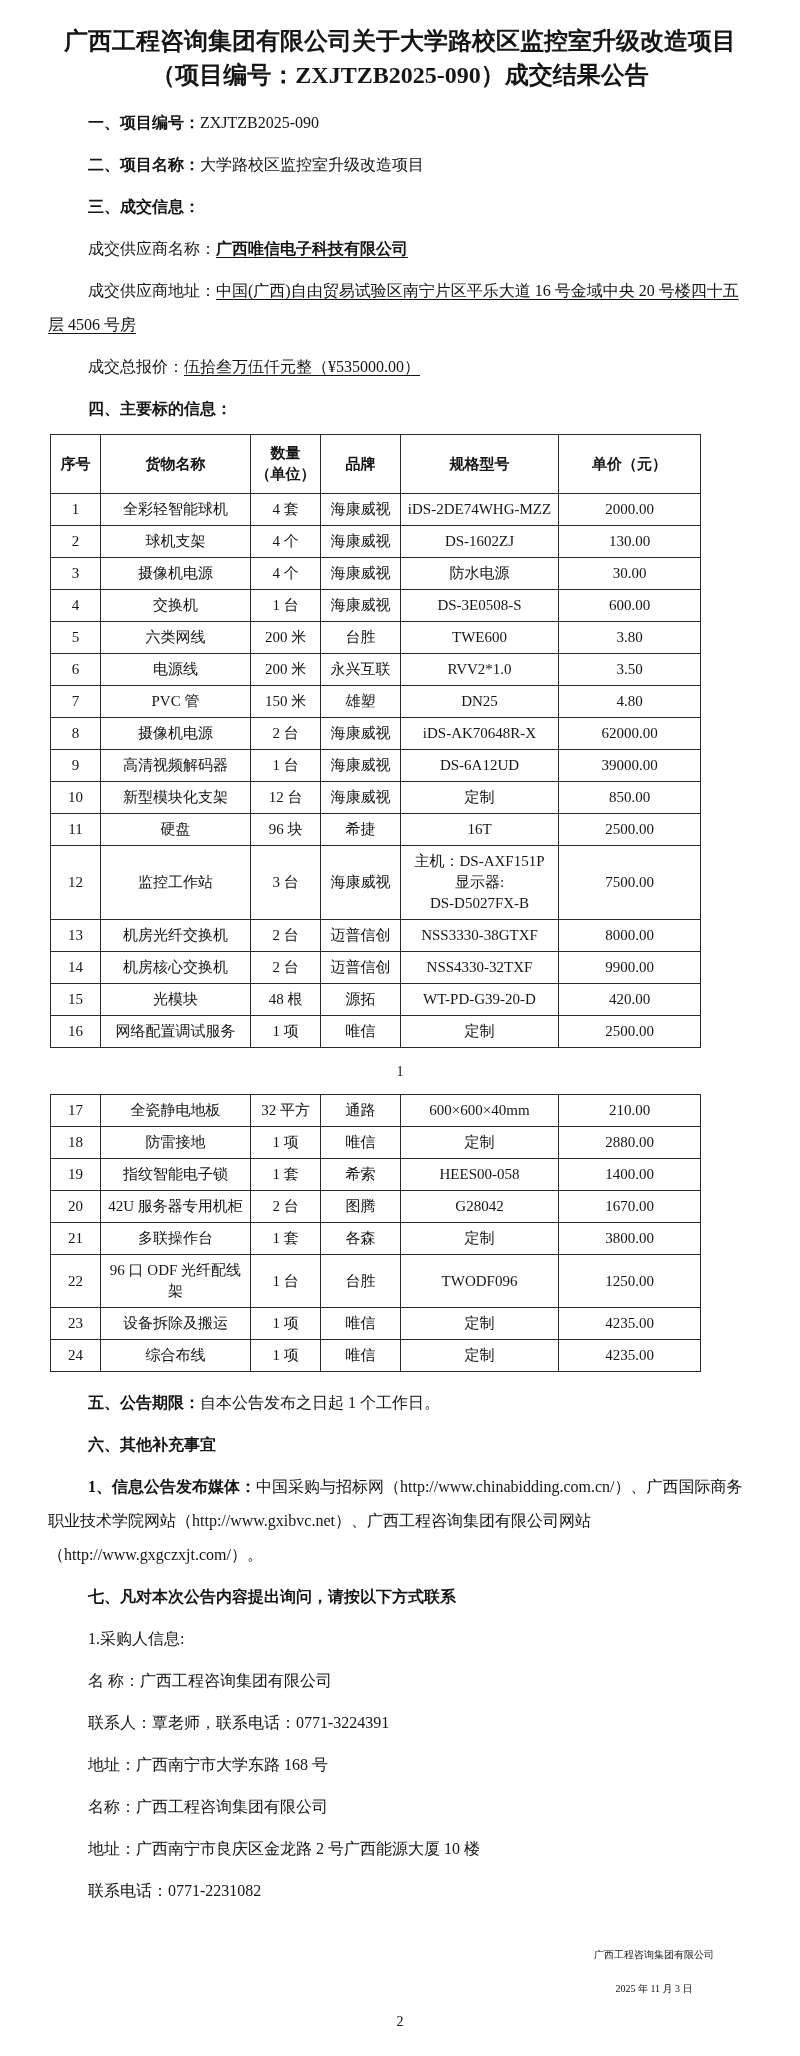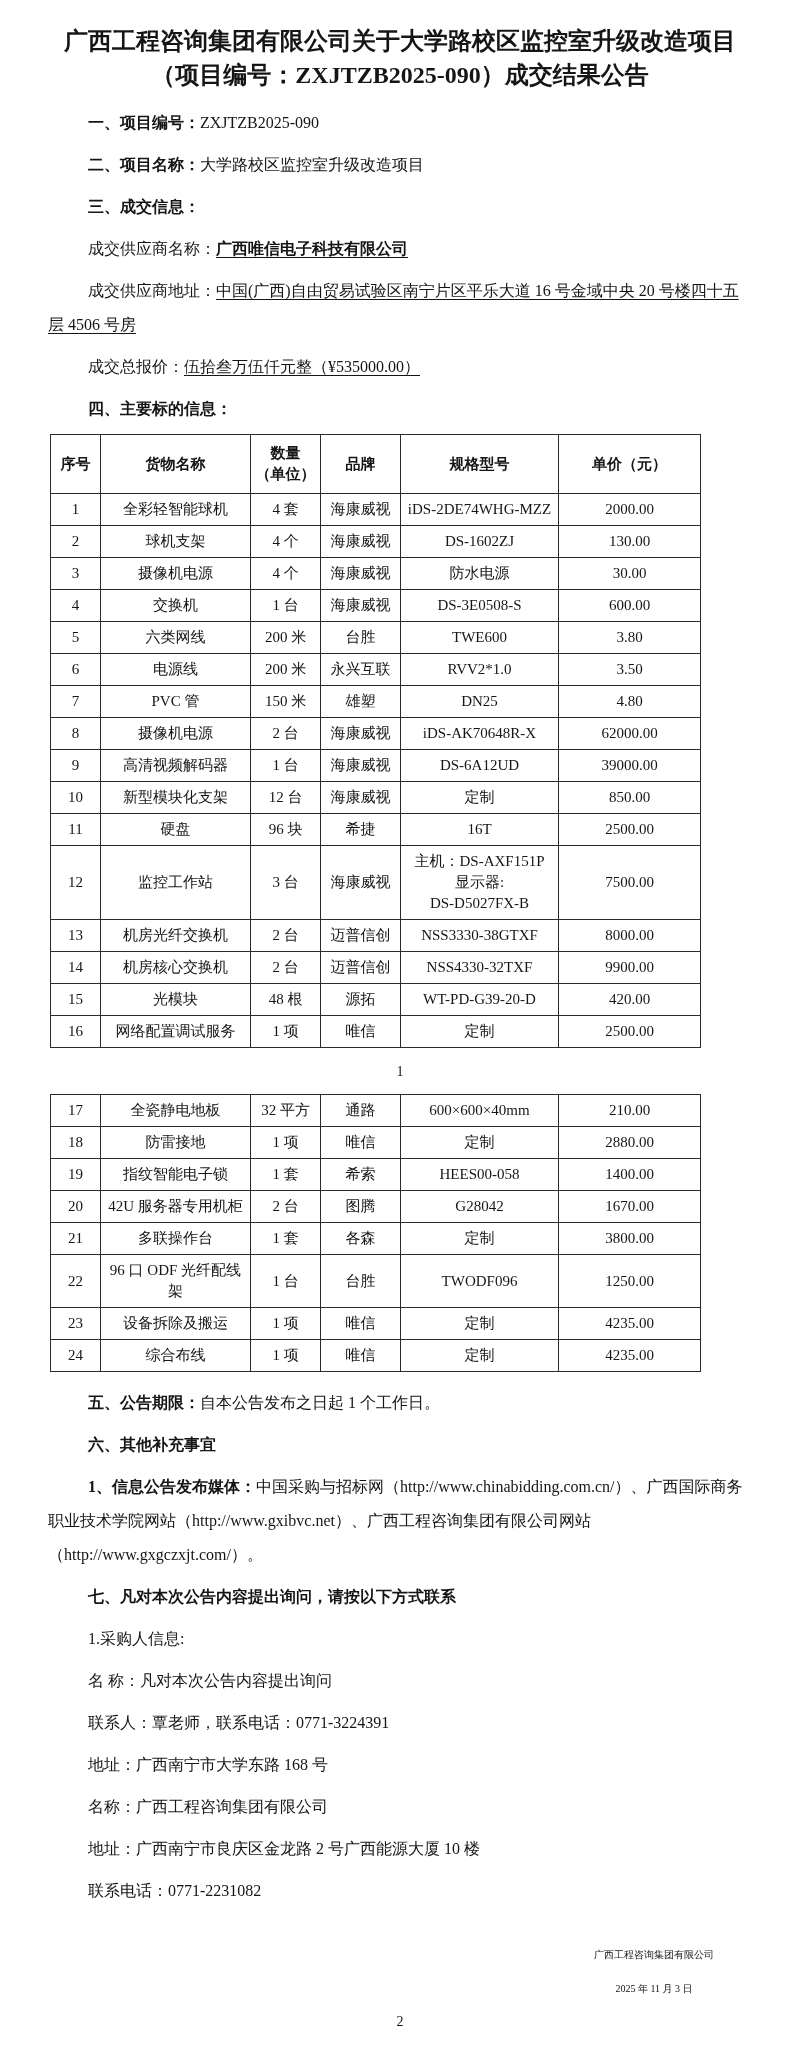--- a/index.html
+++ b/index.html
@@ -333,21 +333,21 @@
   <p class="para after-table"><span class="b">五、公告期限：</span><span>自本公告发布之日起 1 个工作日。</span></p>
 
   <p class="para b">六、其他补充事宜</p>
 
   <p class="para"><span class="b">1、信息公告发布媒体：</span><span>中国采购与招标网（http://www.chinabidding.com.cn/）、广西国际商务职业技术学院网站（http://www.gxibvc.net）、广西工程咨询集团有限公司网站（http://www.gxgczxjt.com/）。</span></p>
 
 
   <p class="para b">七、凡对本次公告内容提出询问，请按以下方式联系</p>
 
   <p class="para">1.采购人信息:</p>
-  <p class="para">名 称：凡对本次公告内容提出询问</p>
+  <p class="para">名 称：广西工程咨询集团有限公司</p>
   <p class="para">联系人：覃老师，联系电话：0771-3224391</p>
   <p class="para">地址：广西南宁市大学东路 168 号</p>
 
   <p class="para">名称：广西工程咨询集团有限公司</p>
   <p class="para">地址：广西南宁市良庆区金龙路 2 号广西能源大厦 10 楼</p>
   <p class="para">联系电话：0771-2231082</p>
 
   <div class="signature">
     <div class="signature-inner">
       <div>广西工程咨询集团有限公司</div>

